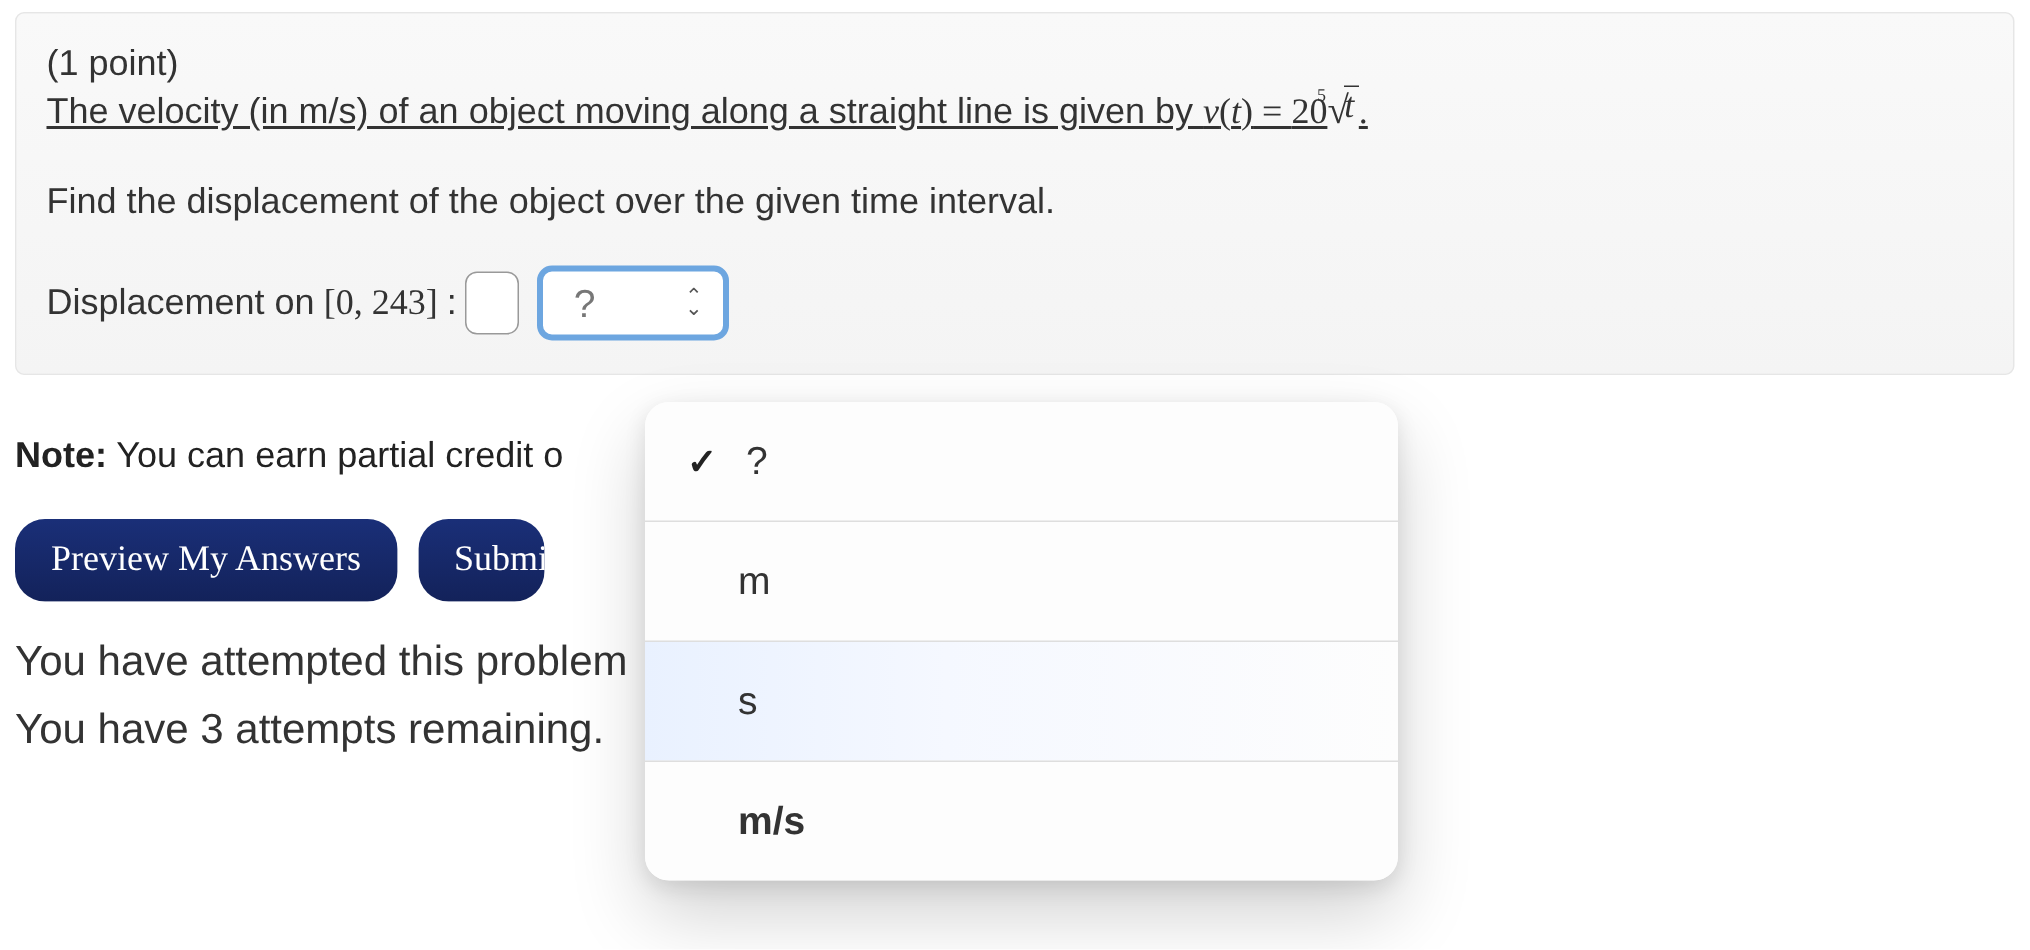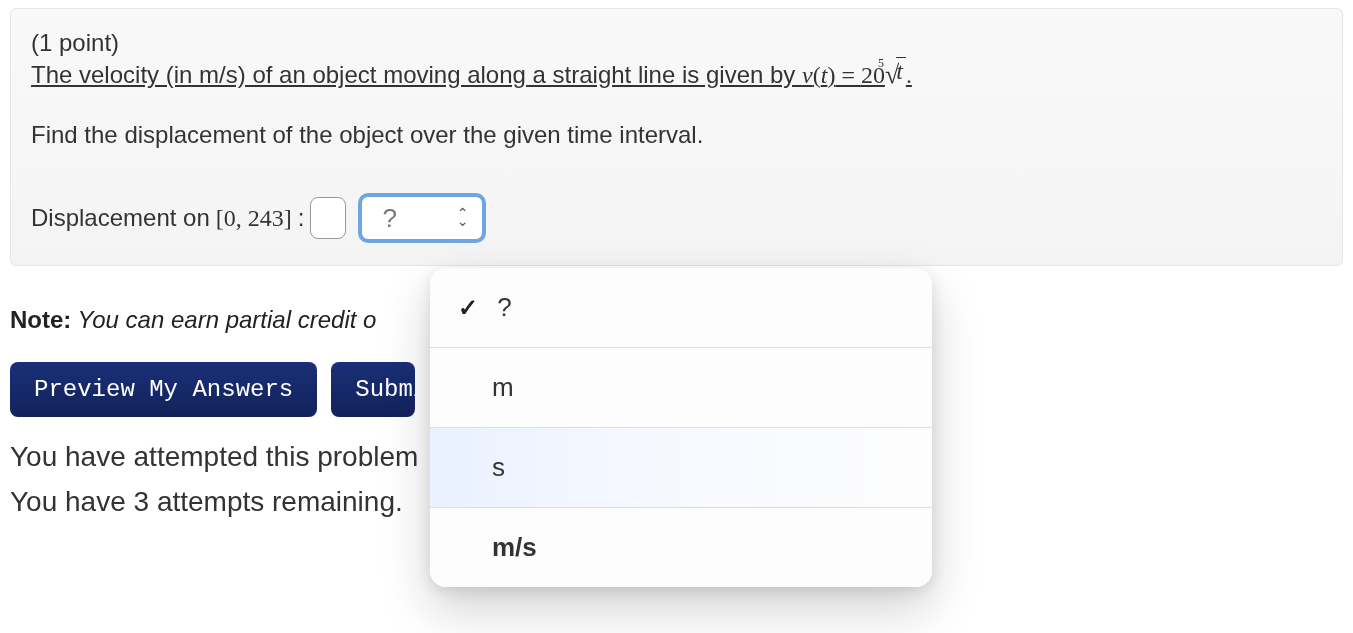--- a/index.html
+++ b/index.html
@@ -67,21 +67,21 @@
       margin-left: -3px;
       vertical-align: top;
       line-height: 1.15;
     }
     .spacer {
       height: 28px;
     }
     .find-line {
       font-size: 24px;
       color: #333;
-      margin-bottom: 44px;
+      margin-bottom: 28px;
     }
     .displacement-row {
       display: flex;
       align-items: center;
       gap: 6px;
       font-size: 24px;
     }
     .answer-input {
       width: 36px;
       height: 42px;
@@ -114,36 +114,35 @@
     }
     .note-row {
       margin: 40px 0 0 10px;
       font-size: 24px;
       color: #222;
     }
     .note-row .note-label {
       font-weight: 700;
     }
     .note-row .note-text {
-      font-style: italic;
     }
     .button-row {
       display: flex;
       gap: 14px;
       margin: 28px 0 0 10px;
     }
     .btn {
       background: linear-gradient(#1a2f78, #13225a);
       background-color: #17296a;
       color: #fff;
       border: none;
-      border-radius: 8px;
+      border-radius: 20px;
       font-size: 24px;
       padding: 14px 24px;
-      font-family: Liberation Mono, monospace;
+      font-family: Liberation Serif, serif;
       cursor: pointer;
     }
     .btn.cut {
       width: 84px;
       overflow: hidden;
       text-align: left;
       white-space: nowrap;
     }
     .status-lines {
       margin: 18px 0 0 10px;

